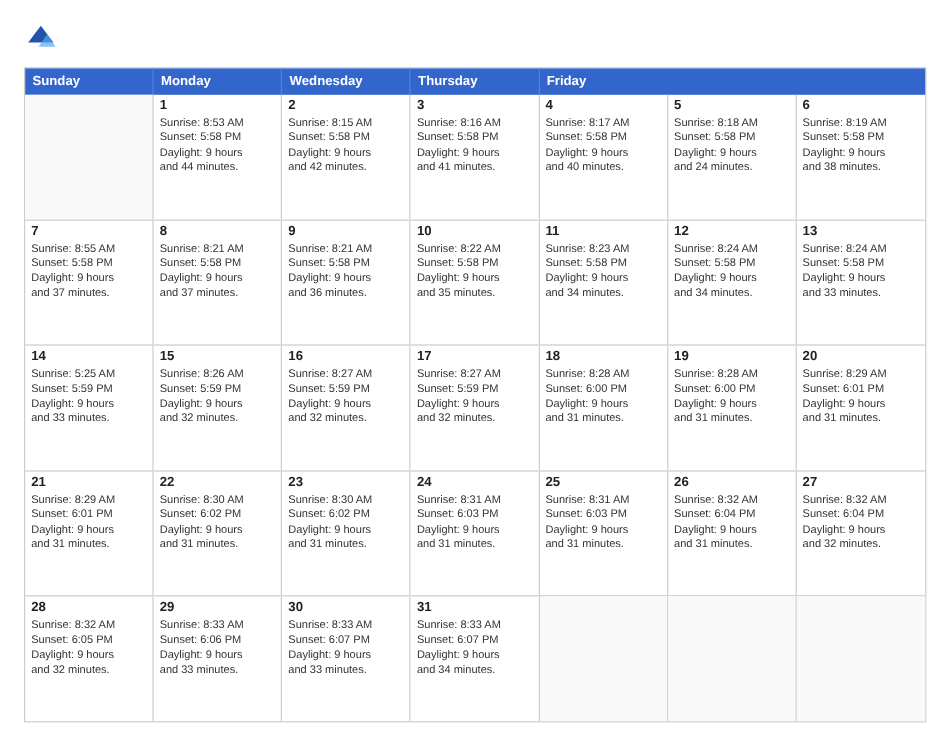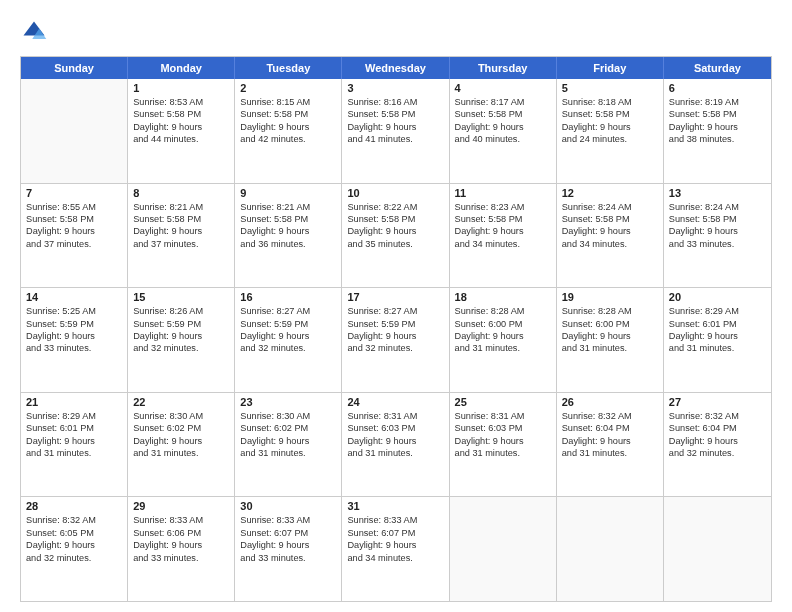--- a/index.html
+++ b/index.html
@@ -63,21 +63,21 @@
     .cal-header {
       display: grid;
       grid-template-columns: repeat(7, 1fr);
       background: #3366cc;
     }
     .cal-header-cell {
       color: #fff;
       font-size: 11px;
       font-weight: bold;
       padding: 5px 6px;
-      text-align: center;
+      text-align: left;
       border-right: 1px solid #5580dd;
     }
     .cal-header-cell:last-child { border-right: none; }
     .cal-body {
       flex: 1;
       display: flex;
       flex-direction: column;
     }
     .cal-row {
       display: grid;
@@ -128,25 +128,23 @@
     <div class="title-block">
       <div class="month-title"></div>
       <div class="location"></div>
     </div>
   </div>
 
   <div class="calendar">
     <div class="cal-header" id="cal-header">
         <div class="cal-header-cell">Sunday</div>
         <div class="cal-header-cell">Monday</div>
-        <div class="cal-header-cell">Tuesday</div>
         <div class="cal-header-cell">Wednesday</div>
         <div class="cal-header-cell">Thursday</div>
         <div class="cal-header-cell">Friday</div>
-        <div class="cal-header-cell">Saturday</div>
       </div>
     <div class="cal-body" id="cal-body">
         <div class="cal-row">
           <div class="cal-cell empty"></div>
           <div class="cal-cell">
             <span class="day-num">1</span>
             <span class="cell-line">Sunrise: 8:53 AM</span>
             <span class="cell-line">Sunset: 5:58 PM</span>
             <span class="cell-line">Daylight: 9 hours</span>
             <span class="cell-line">and 44 minutes.</span>

